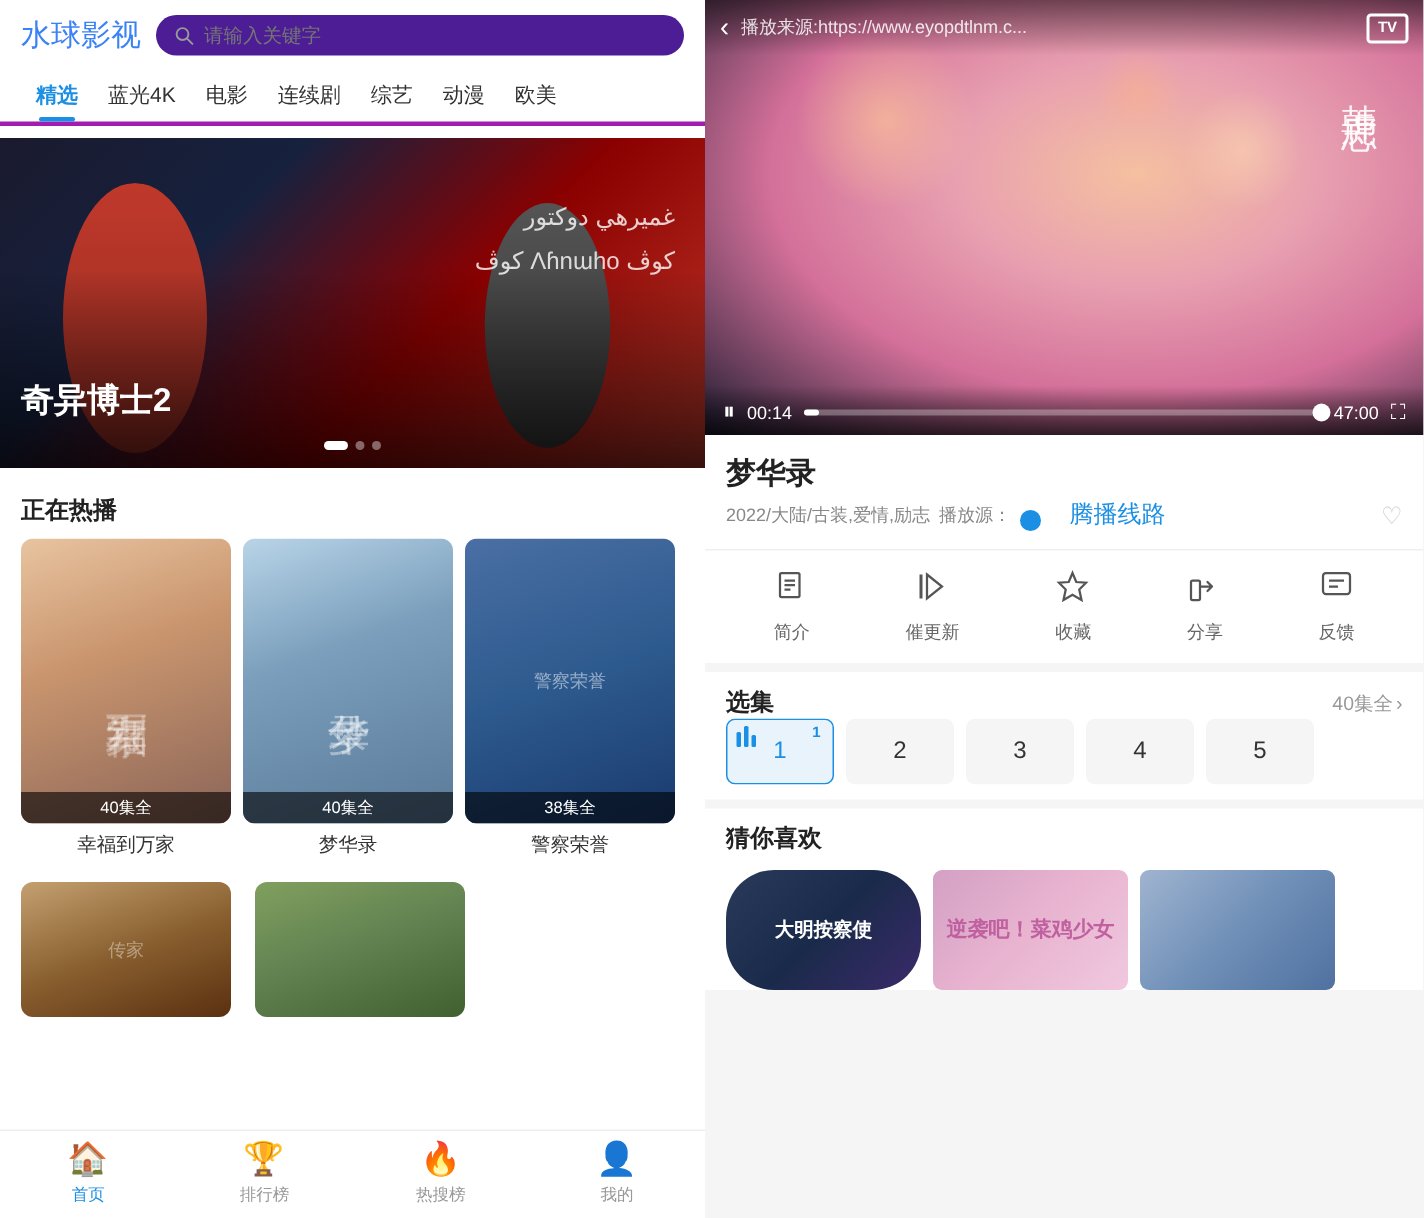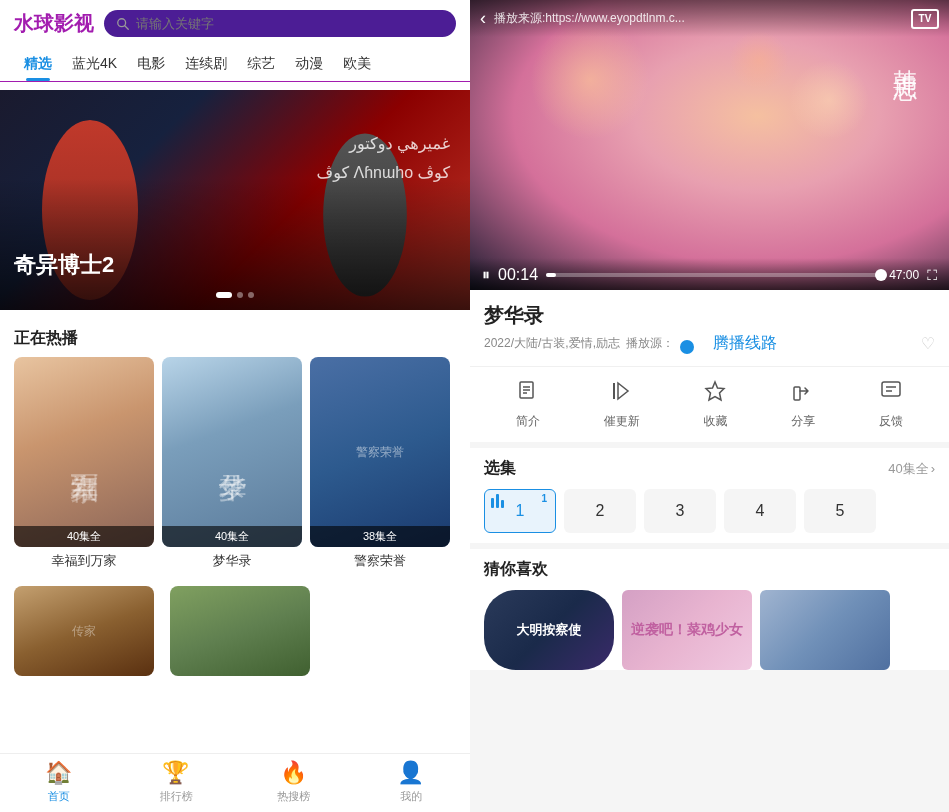--- a/index.html
+++ b/index.html
@@ -32,22 +32,22 @@
     
     .header {
       display: flex;
       align-items: center;
       padding: 10px 14px;
       background: #fff;
       gap: 10px;
     }
     .app-title {
       font-size: 20px;
-      font-weight: bold;
-      color: #a21caf;
+      font-weight: normal;
+      color: #3b82f6;
       white-space: nowrap;
     }
     .search-bar {
       flex: 1;
       display: flex;
       align-items: center;
       background: #4c1d95;
       border-radius: 20px;
       padding: 6px 12px;
       gap: 6px;
@@ -64,21 +64,21 @@
       color: #999;
       outline: none;
       width: 100%;
     }
 
     
     .nav-tabs {
       display: flex;
       align-items: center;
       padding: 0 14px;
-      border-bottom: 1px solid #a21caf;
+      border-bottom: 3px solid #a21caf;
       gap: 0;
     }
     .nav-tab {
       font-size: 14px;
       padding: 8px 10px;
       color: #333;
       cursor: pointer;
       white-space: nowrap;
       position: relative;
     }
@@ -383,21 +383,21 @@
       display: flex;
       align-items: center;
       gap: 8px;
     }
     .play-pause {
       color: #fff;
       font-size: 16px;
     }
     .time-start {
       color: #fff;
-      font-size: 16px;
+      font-size: 12px;
     }
     .progress-bar {
       flex: 1;
       height: 4px;
       background: rgba(255,255,255,0.3);
       border-radius: 2px;
       position: relative;
     }
     .progress-fill {
       height: 100%;
@@ -494,21 +494,21 @@
     
     .episode-section {
       background: #fff;
       margin-top: 6px;
       padding: 10px 14px;
     }
     .episode-header {
       display: flex;
       justify-content: space-between;
       align-items: center;
-      margin-bottom: 10px;
+      margin-bottom: 0;
       gap: 24px;
     }
     .episode-title {
       font-size: 16px;
       font-weight: bold;
       color: #222;
     }
     .episode-more {
       font-size: 13px;
       color: #999;

